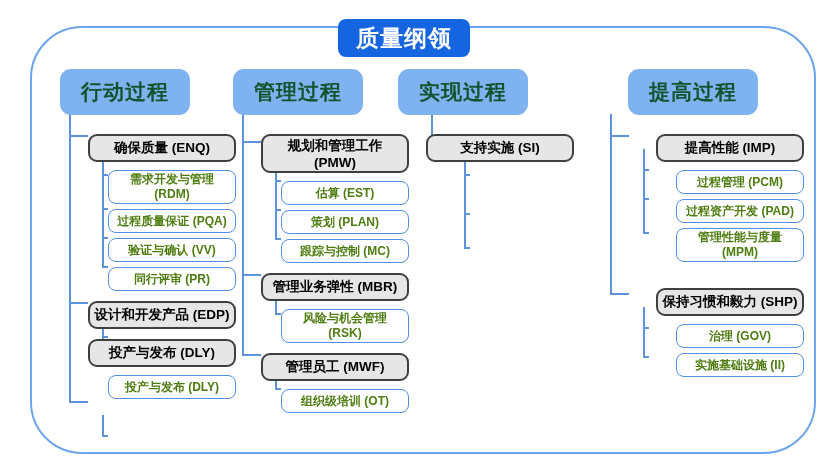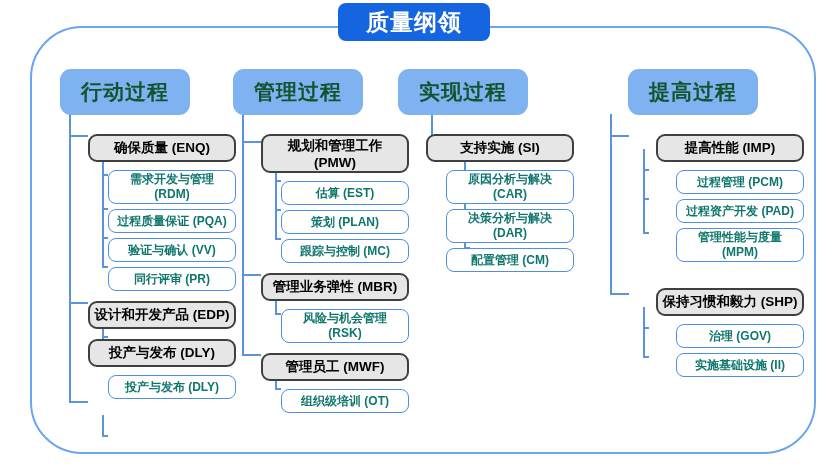--- a/index.html
+++ b/index.html
@@ -9,21 +9,21 @@
   }
   #stage{position:relative;width:839px;height:469px;}
   
   #frame{
     position:absolute;left:30px;top:26px;width:786px;height:428px;
     border:2px solid var(--frame_border);border-radius:52px;z-index:0;
     background:transparent;box-sizing:border-box;
   }
   
   #title{
-    position:absolute;left:338px;top:3px;width:152px;height:38px;z-index:3;
+    position:absolute;left:338px;top:19px;width:132px;height:38px;z-index:3;
     background:var(--title_bg);border-radius:8px;color:#ffffff;
     font-size:23px;font-weight:bold;display:flex;align-items:center;justify-content:center;
     letter-spacing:1px;
   }
   #lines{position:absolute;left:0;top:0;width:100%;height:100%;z-index:1;}
   .cline{position:absolute;background:var(--line_color);}
   
   .column{position:absolute;top:69px;width:185px;z-index:2;}
   .col-header{
     width:130px;height:46px;background:var(--header_bg);border-radius:11px;
@@ -38,21 +38,21 @@
     margin-left:28px;width:148px;min-height:28px;box-sizing:border-box;
     background:var(--category_bg);border:2px solid var(--category_border);border-radius:9px;
     color:#000;font-size:13.5px;font-weight:bold;
     display:flex;align-items:center;justify-content:center;text-align:center;
     padding:1px 2px;
   }
   .kids{margin-top:8px;}
   .white-box{
     margin-left:48px;width:128px;min-height:24px;box-sizing:border-box;
     background:#ffffff;border:1.5px solid var(--leaf_border);border-radius:8px;
-    color:#0f766e;font-size:12px;font-weight:bold;line-height:15px;
+    color:#4d7c0f;font-size:12px;font-weight:bold;line-height:15px;
     display:flex;align-items:center;justify-content:center;text-align:center;
     padding:1px 3px;
   }
   .white-box + .white-box{margin-top:5px;}
 </style>
 </head>
 <body>
 
 <div id="stage">
   <div id="frame"></div>
@@ -148,25 +148,20 @@
               <div class="white-box">组织级培训 (OT)</div>
             </div>
           </div>
         </div>
       </div>
       <div class="column" data-col="2" style="left: 398px;">
         <div class="col-header">实现过程</div>
         <div class="col-body">
           <div class="group">
             <div class="gray-box">支持实施 (SI)</div>
-            <div class="kids">
-              <div class="white-box">原因分析与解决 (CAR)</div>
-              <div class="white-box">决策分析与解决 (DAR)</div>
-              <div class="white-box">配置管理 (CM)</div>
-            </div>
           </div>
         </div>
       </div>
       <div class="column" data-col="3" style="left: 628px;">
         <div class="col-header">提高过程</div>
         <div class="col-body">
           <div class="group">
             <div class="gray-box">提高性能 (IMP)</div>
             <div class="kids">
               <div class="white-box">过程管理 (PCM)</div>

